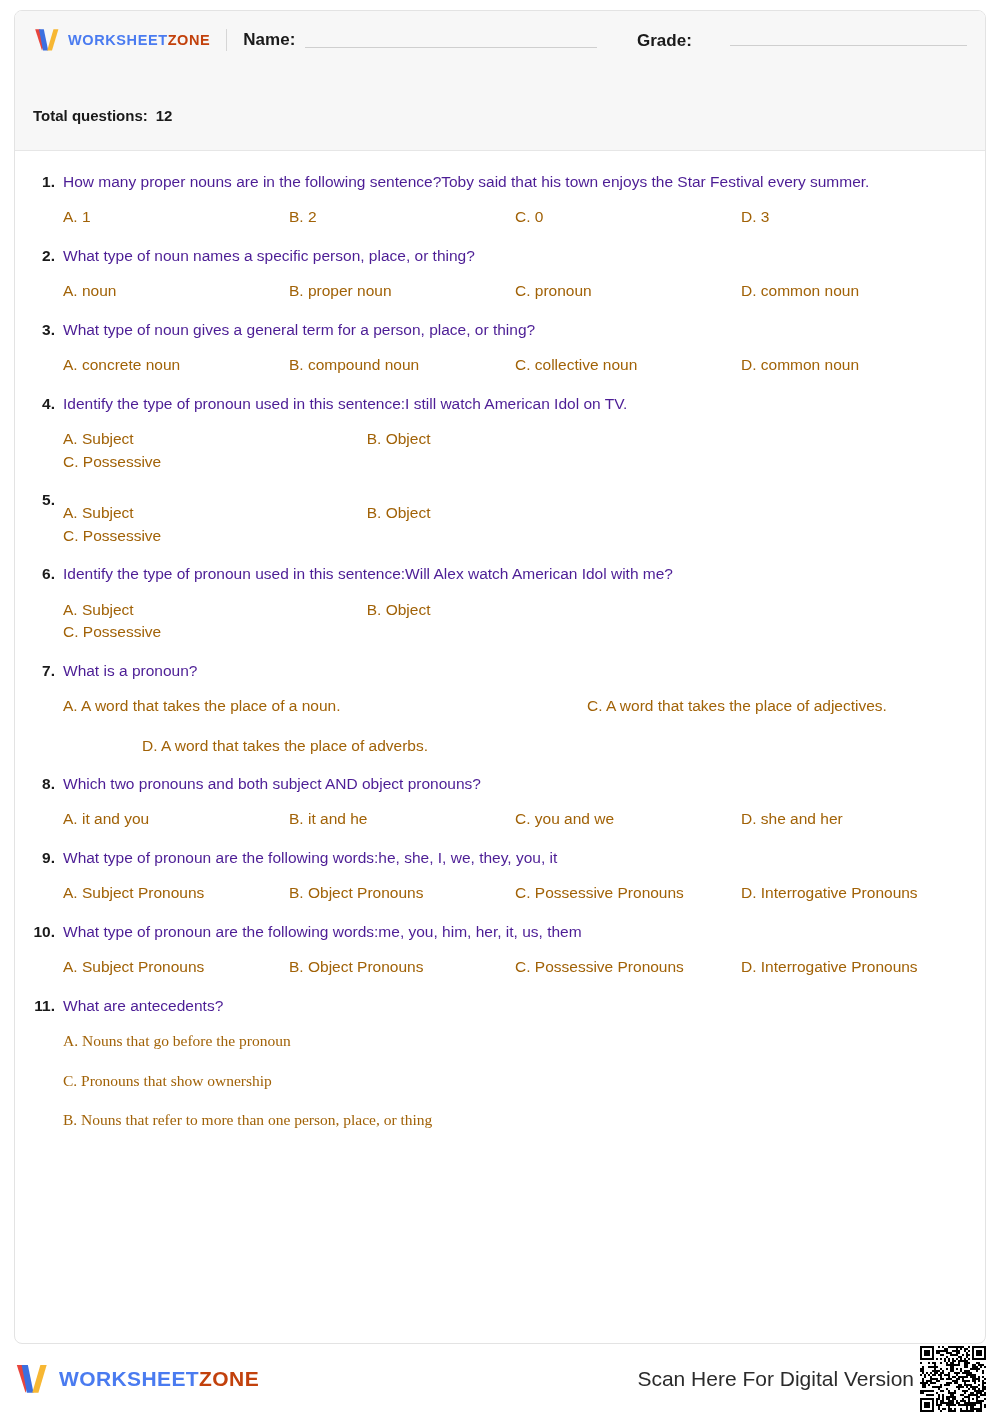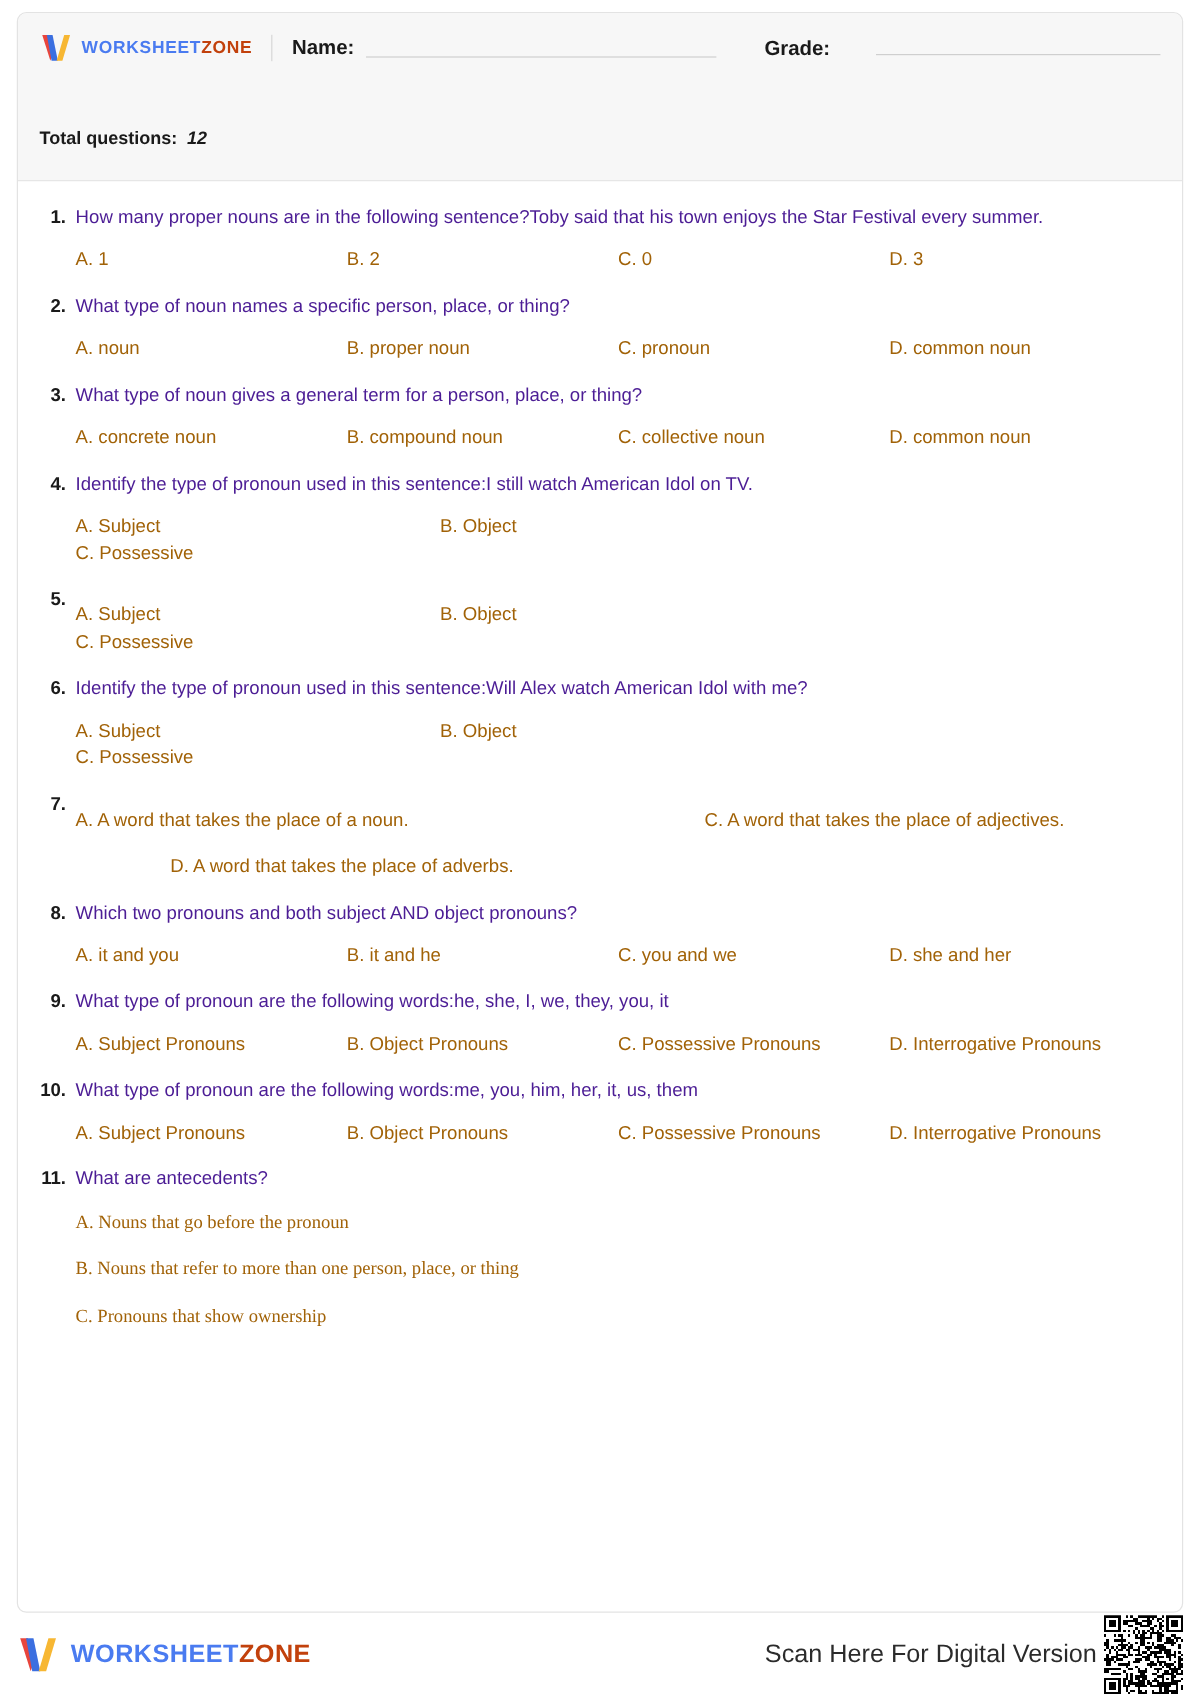--- a/index.html
+++ b/index.html
@@ -100,21 +100,21 @@
   .field.grade { max-width: 330px; margin-left: 40px; gap: 28px; }
 
   .total {
     position: absolute;
     left: 18px;
     top: 96px;
     font-size: 15px;
     font-weight: bold;
     color: #1a1a1a;
   }
-  .total .count { margin-left: 8px; font-style: italic; }
+  .total .count { margin-left: 8px; }
 
   
   .body {
     padding: 20px 18px 10px 18px;
   }
 
   .q {
     display: flex;
     margin-bottom: 16px;
   }
@@ -295,20 +295,21 @@
           <div class="opts cols-3">
             <div class="opt">A. Subject</div>
             <div class="opt">B. Object</div>
             <div class="opt">C. Possessive</div>
           </div>
         </div>
       </div>
       <div class="q">
         <div class="q-num">7.</div>
         <div class="q-body">
+          <div class="q-text">What is a pronoun?</div>
           <div class="opts cols-2">
             <div class="opt">A. A word that takes the place of a noun.</div>
             <div class="opt">C. A word that takes the place of adjectives.</div>
             <div class="opt">D. A word that takes the place of adverbs.</div>
           </div>
         </div>
       </div>
       <div class="q">
         <div class="q-num">8.</div>
         <div class="q-body">
@@ -344,22 +345,22 @@
             <div class="opt">D. Interrogative Pronouns</div>
           </div>
         </div>
       </div>
       <div class="q">
         <div class="q-num">11.</div>
         <div class="q-body">
           <div class="q-text">What are antecedents?</div>
           <div class="opts cols-1">
             <div class="opt">A. Nouns that go before the pronoun</div>
+            <div class="opt">C. Pronouns that show ownership</div>
             <div class="opt">B. Nouns that refer to more than one person, place, or thing</div>
-            <div class="opt">C. Pronouns that show ownership</div>
           </div>
         </div>
       </div>
     </div>
 
 </div>
 
 <div class="footer">
   <div class="footer-logo">
     <svg class="logo-mark" viewBox="0 0 28 26">

